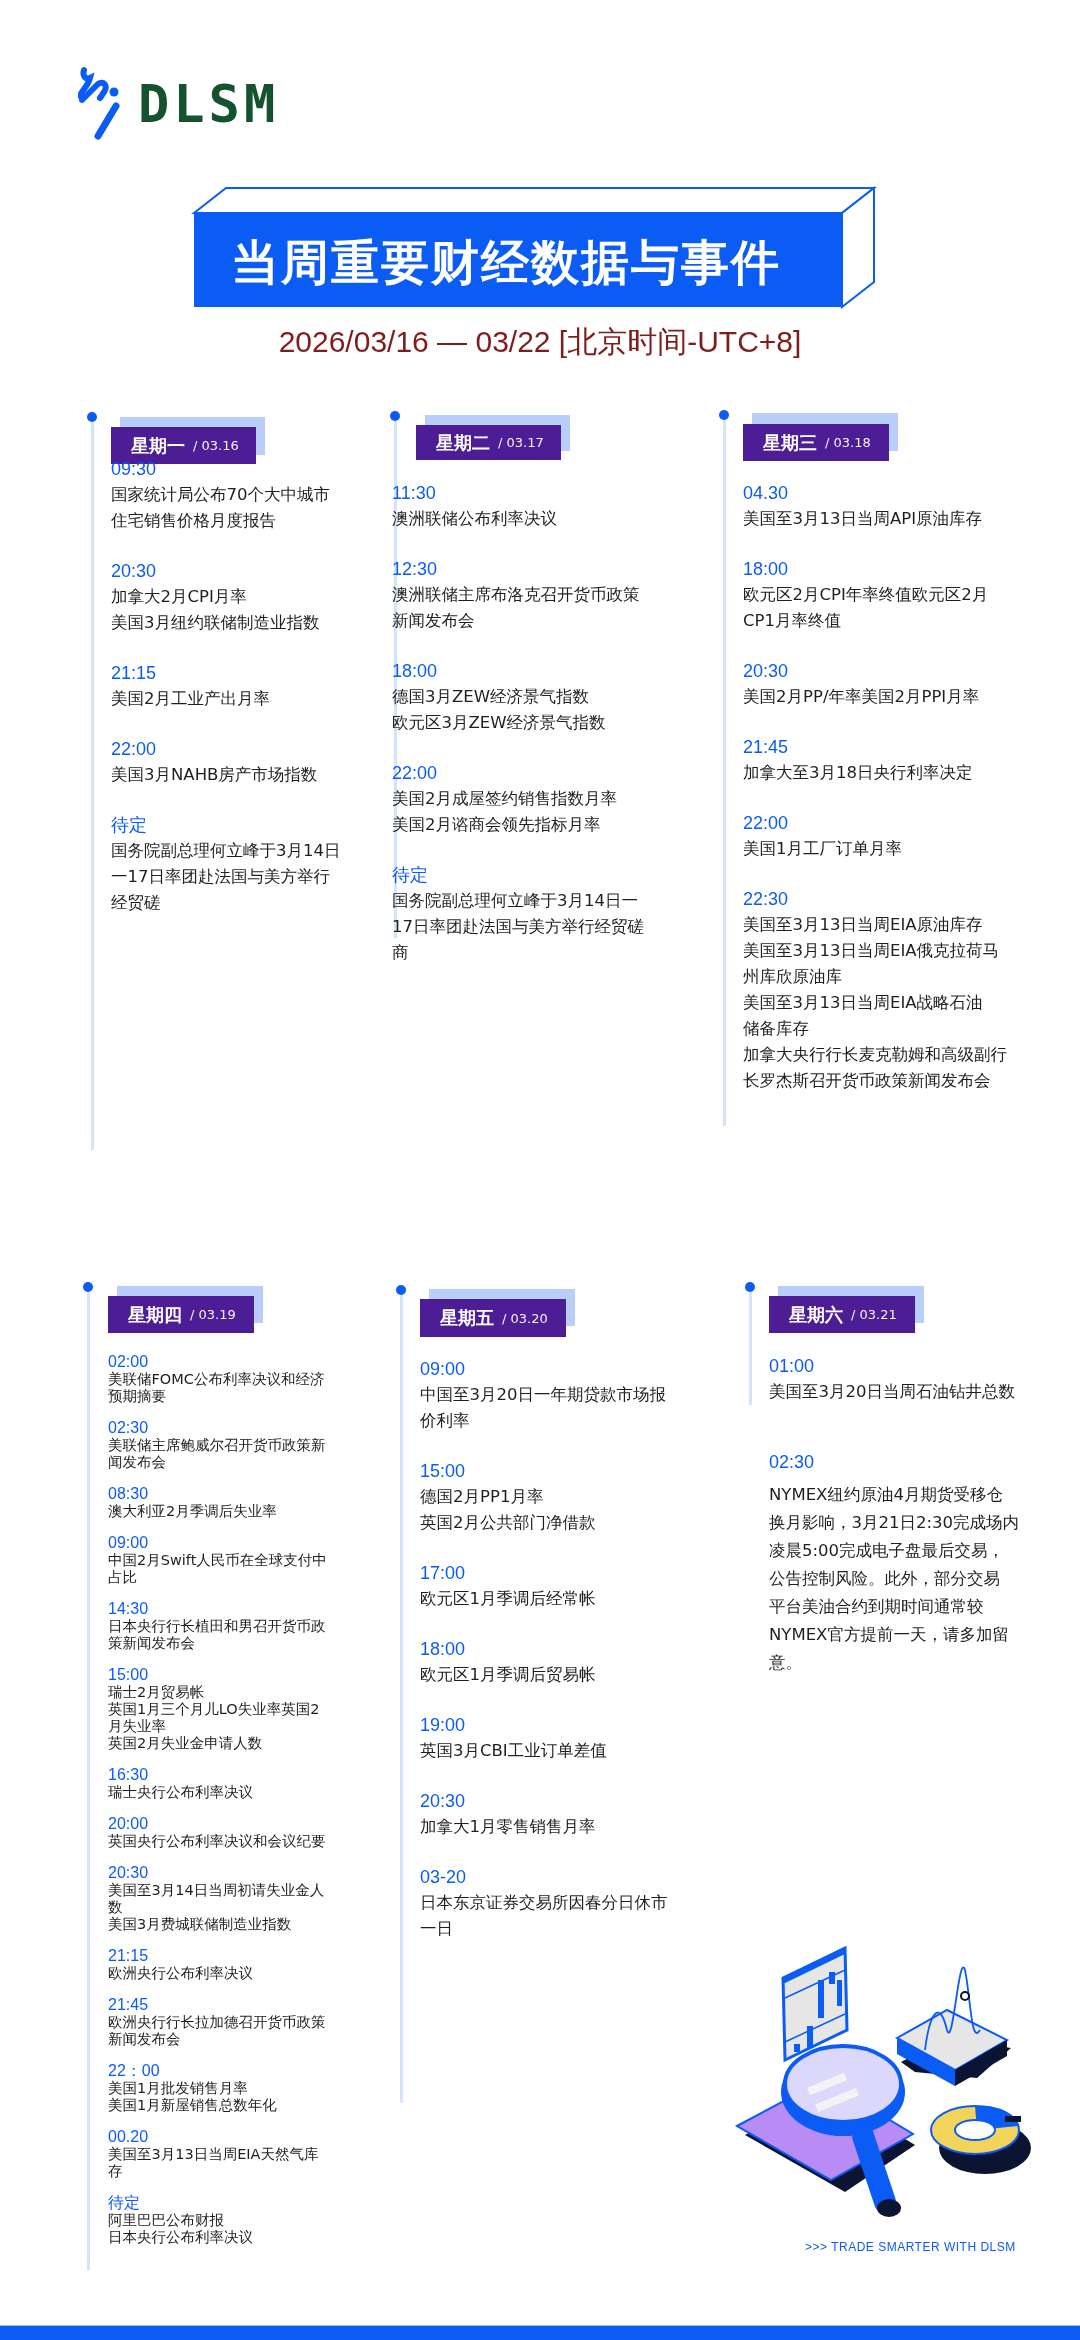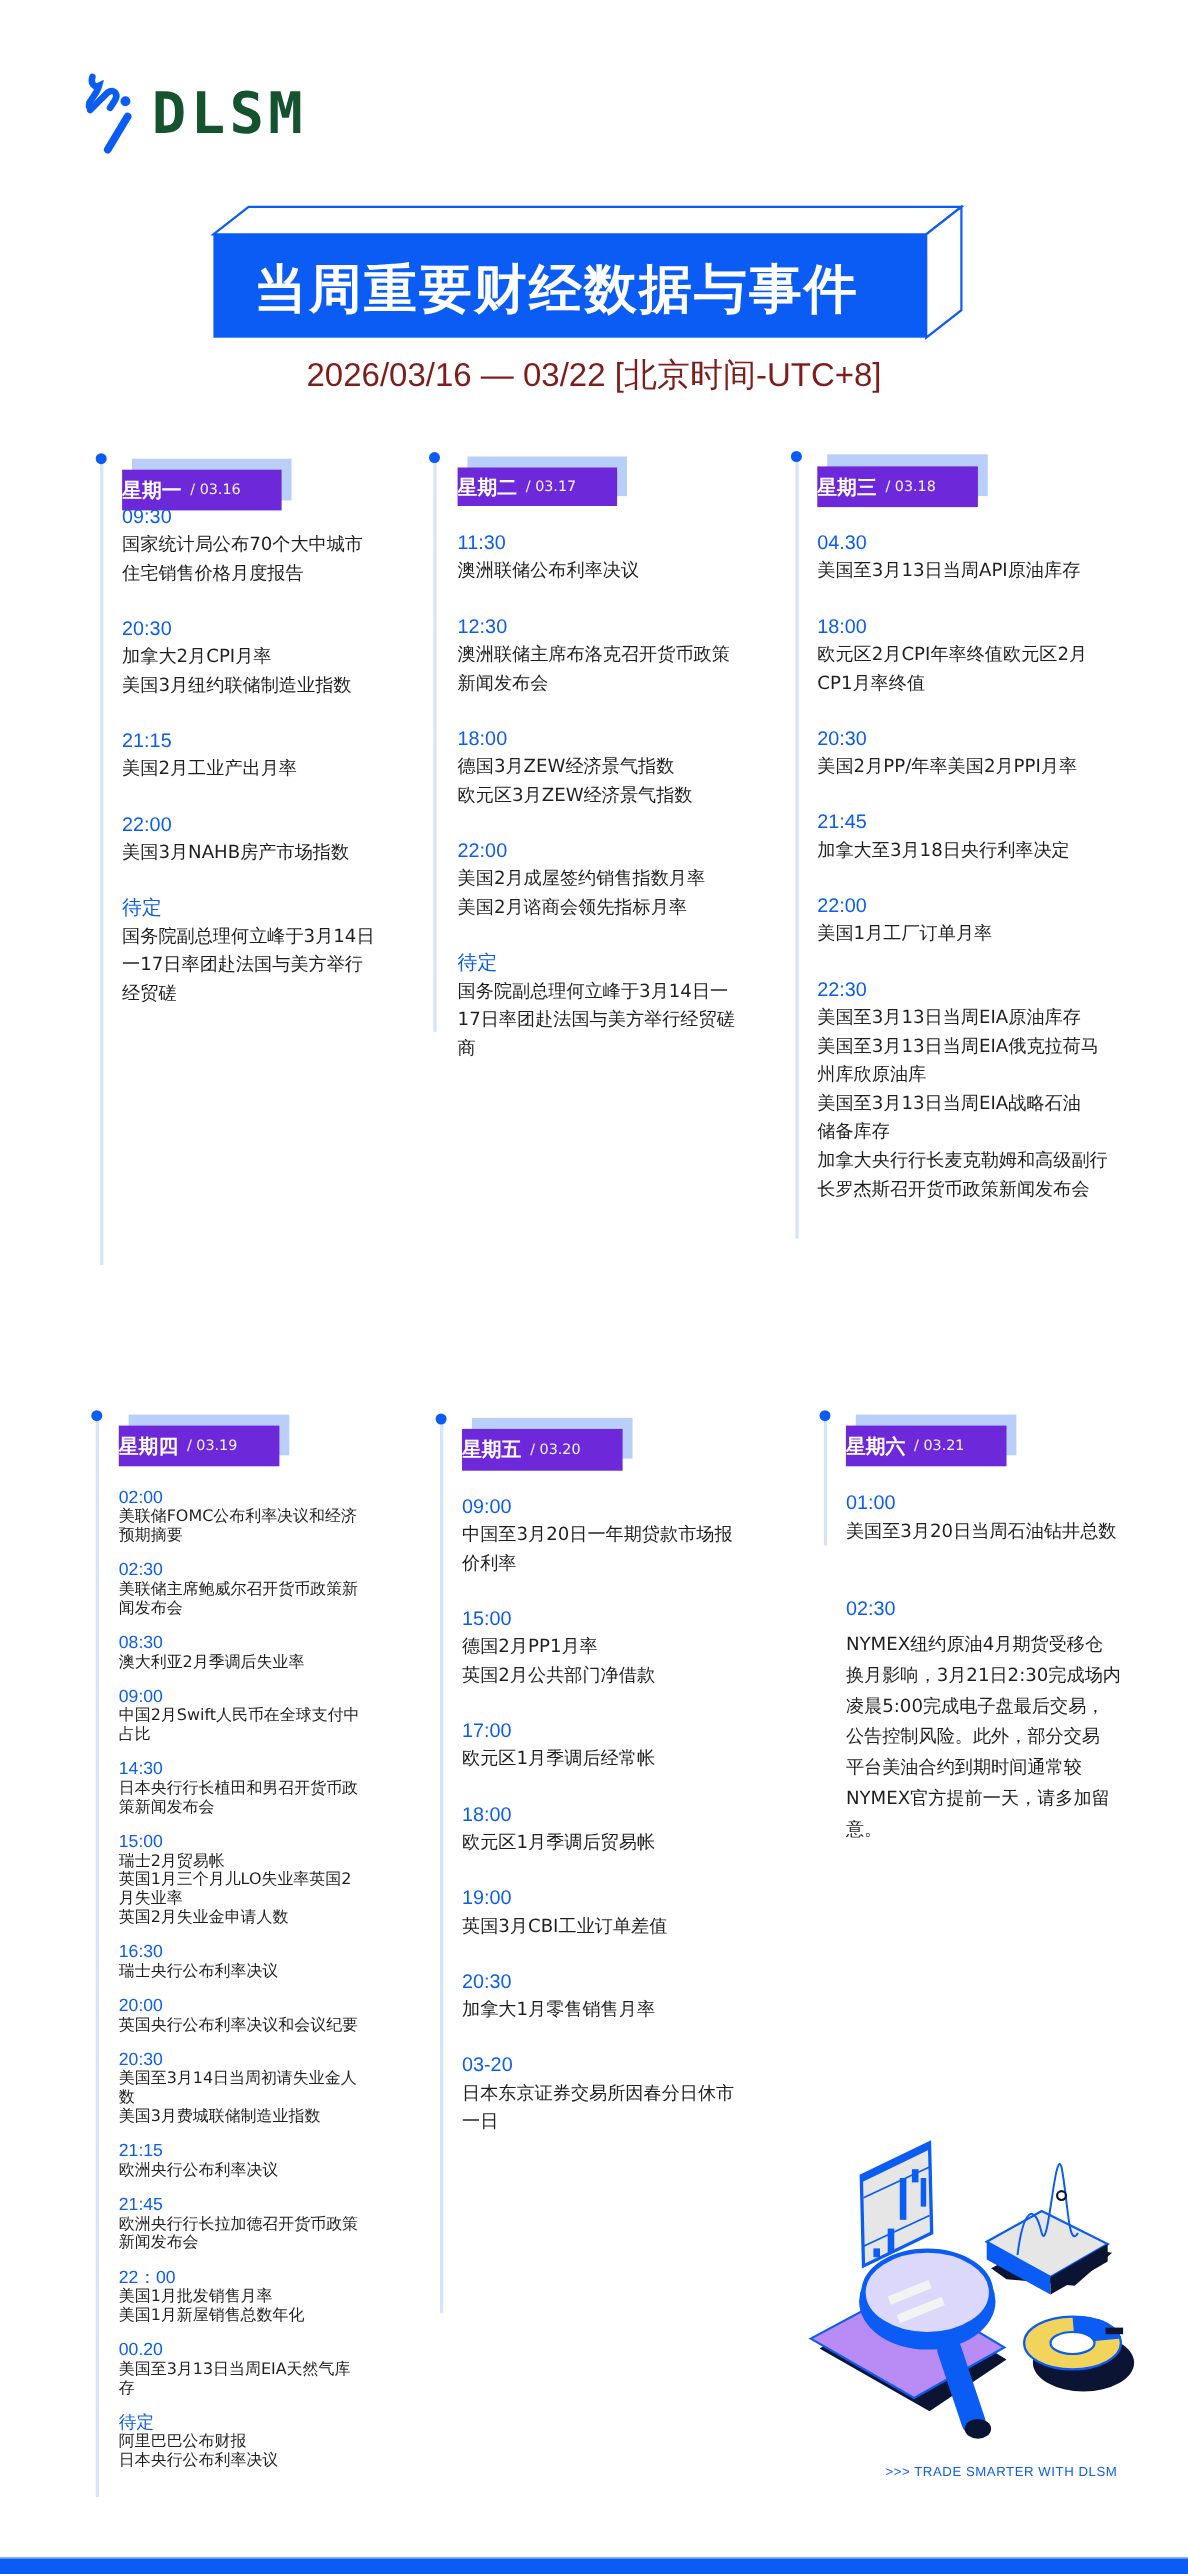--- a/index.html
+++ b/index.html
@@ -10,21 +10,21 @@
   .logo-text { position: absolute; left: 60px; top: 6px; font-family: "DejaVu Sans Mono", "Liberation Mono", monospace; font-weight: bold; font-size: 52px; letter-spacing: 4px; color: #14532d; line-height: 64px; }
 
   .title-box { position: absolute; left: 190px; top: 185px; width: 690px; height: 135px; }
   .title-box svg { position: absolute; left: 0; top: 0; }
   .title-text { position: absolute; left: 4px; top: 28px; width: 624px; height: 100px; display: flex; align-items: center; justify-content: center; color: #ffffff; font-size: 48px; font-weight: bold; letter-spacing: 2px; }
 
   .date-range { position: absolute; left: 0; top: 320px; width: 1080px; text-align: center; color: #7f1d1d; font-size: 30px; line-height: 44px; font-family: "Liberation Sans", sans-serif; }
   .timeline-line { position: absolute; width: 3px; background: #d6e4fb; }
   .timeline-dot { position: absolute; width: 10px; height: 10px; border-radius: 50%; background: #0a5cf5; }
   .hdr-back { position: absolute; background: #b9cffa; }
-  .hdr-front { position: absolute; background: #6d28d9; color: #fff; display: flex; align-items: center; white-space: nowrap; }
+  .hdr-front { position: absolute; background: #4c1d95; color: #fff; display: flex; align-items: center; padding-left: 20px; white-space: nowrap; }
   .hdr-day { font-size: 18px; font-weight: bold; }
   .hdr-date { font-size: 13px; margin-left: 8px; opacity: 0.95; }
 
   .events { position: absolute; }
   .event .time { color: #0a5cf5; font-family: "Liberation Sans", sans-serif; }
   .event .line { color: #1f1f1f; }
 
   .events.big .event { margin-bottom: 24px; }
   .events.big .time { font-size: 18px; line-height: 26px; }
   .events.big .line { font-size: 16.5px; line-height: 26px; }
@@ -95,21 +95,21 @@
     </div>
 </div>
 
 <div class="timeline-line" style="left:394px;top:418px;height:520px;"></div>
 <div class="timeline-dot" style="left:390px;top:411px;"></div>
 <div class="hdr-back" style="left:425px;top:415px;width:145px;height:36px;"></div>
 <div class="hdr-front" style="left:416px;top:425px;width:145px;height:35px;">
   <span class="hdr-day">星期二</span>
   <span class="hdr-date">/ 03.17</span>
 </div>
-<div class="events big" style="left:416px;top:480px;width:280px;">
+<div class="events big" style="left:392px;top:480px;width:280px;">
   <div class="event">
       <div class="time">11:30</div>
       <div class="line">澳洲联储公布利率决议</div>
     </div>
   <div class="event">
       <div class="time">12:30</div>
       <div class="line">澳洲联储主席布洛克召开货币政策</div>
       <div class="line">新闻发布会</div>
     </div>
   <div class="event">

